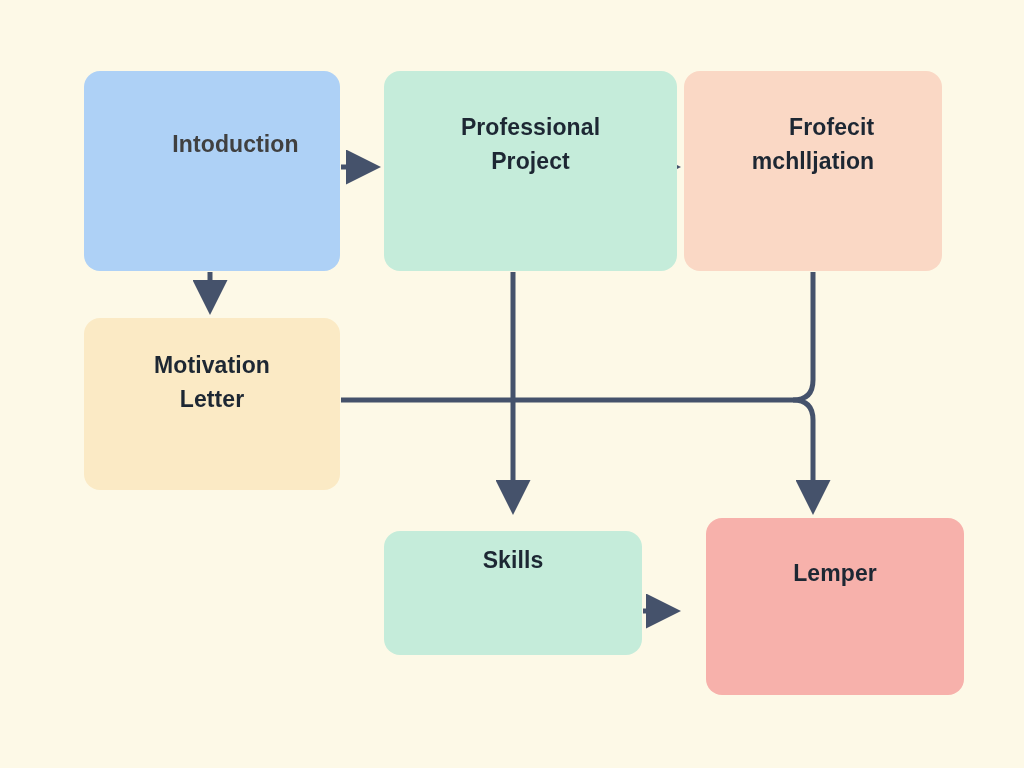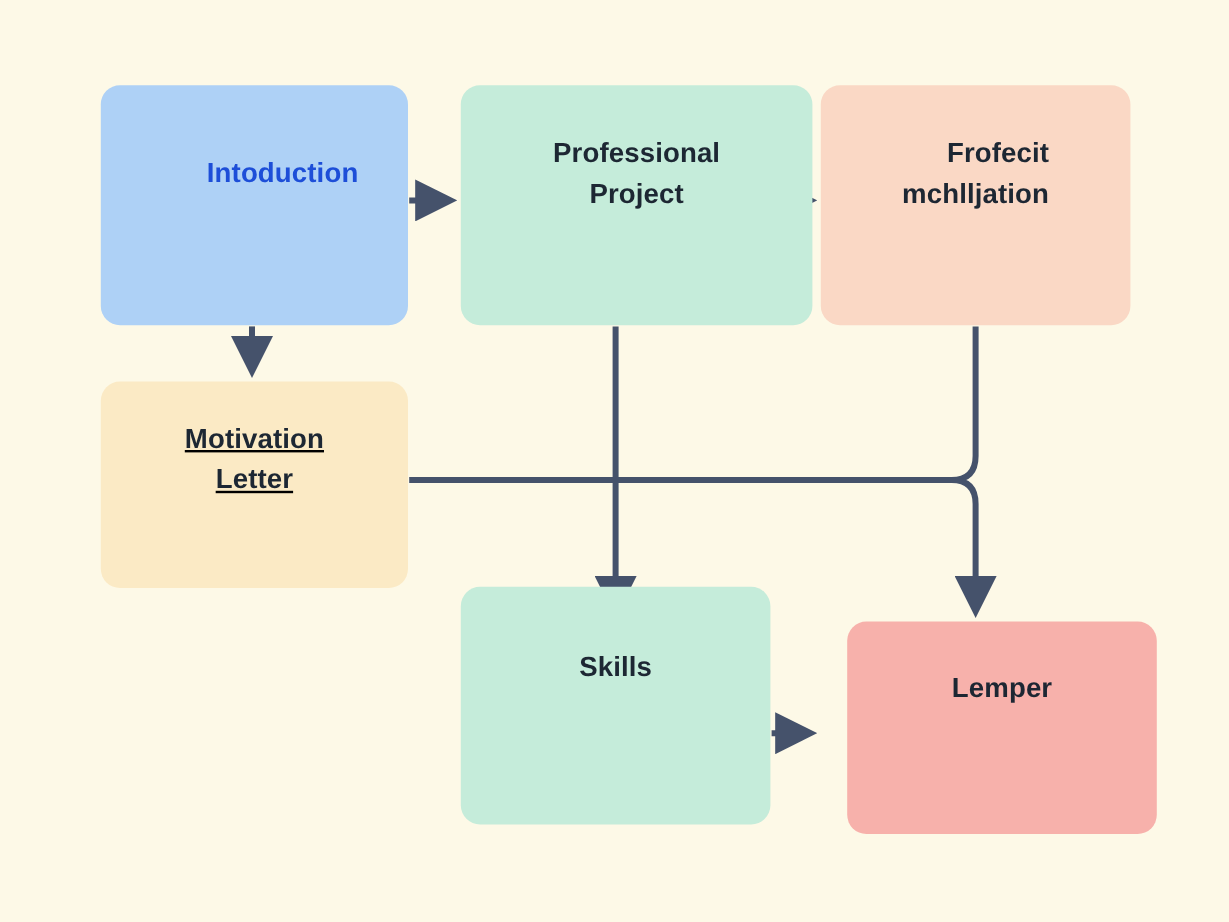--- a/index.html
+++ b/index.html
@@ -44,21 +44,21 @@
     font-weight: bold;
     line-height: 1.48;
     color: #1d2733;
     letter-spacing: 0.1px;
     white-space: pre-line;
   }
   
   #node-introduction      { left: 84px;  top: 71px;  width: 256px; height: 200px; }
   #node-professional      { left: 384px; top: 71px;  width: 258px; height: 200px; }
   #node-frofecit          { left: 684px; top: 71px;  width: 258px; height: 200px; }
-  #node-motivation        { left: 84px;  top: 318px; width: 256px; height: 172px; text-decoration: underline; }
+  #node-motivation        { left: 84px;  top: 318px; width: 256px; height: 172px; }
   #node-skills            { left: 384px; top: 518px; width: 258px; height: 177px; }
   #node-lemper            { left: 684px; top: 518px; width: 258px; height: 177px; }
 
   
   #node-introduction  .node-label,
   #node-professional  .node-label,
   #node-frofecit      .node-label { transform: translateY(-27px); }
   #node-motivation    .node-label { transform: translateY(-22px); }
   #node-skills        .node-label,
   #node-lemper        .node-label { transform: translateY(-33px); }
@@ -87,39 +87,39 @@
 
       <path d="M813,272 L813,380 Q813,400 793,400"></path>
 
       <path d="M341,400 L793,400 Q813,400 813,420 L813,508" marker-end="url(#arrowhead)"></path>
 
       <path d="M643,611 L674,611" marker-end="url(#arrowhead)"></path>
     </g>
   </svg>
 
   <div class="node" id="node-introduction" style="background: rgb(174, 209, 246); left: 84px; top: 71px; width: 256px; height: 200px;">
-    <span class="node-label" style="color: #1d4ed8; margin-left: 47px;">Intoduction</span>
+    <span class="node-label" style="color: #404040; margin-left: 47px;">Intoduction</span>
   </div>
 
   <div class="node" id="node-professional" style="background: rgb(197, 236, 218); left: 384px; top: 71px; width: 293px; height: 200px;">
     <span class="node-label" style="color: rgb(29, 39, 51);">Professional
 Project</span>
   </div>
 
   <div class="node" id="node-frofecit" style="background: rgb(250, 216, 197); left: 684px; top: 71px; width: 258px; height: 200px;">
     <span class="node-label" style="color: rgb(29, 39, 51); text-align: right;">Frofecit
 mchlljation</span>
   </div>
 
   <div class="node" id="node-motivation" style="background: rgb(251, 234, 197); left: 84px; top: 318px; width: 256px; height: 172px;">
     <span class="node-label" style="color: rgb(29, 39, 51);">Motivation
 Letter</span>
   </div>
 
-  <div class="node" id="node-skills" style="background: rgb(197, 236, 218); left: 384px; top: 489px; width: 258px; height: 198px;">
+  <div class="node" id="node-skills" style="background: rgb(197, 236, 218); left: 384px; top: 531px; width: 258px; height: 124px;">
     <span class="node-label" style="color: rgb(29, 39, 51);">Skills</span>
   </div>
 
   <div class="node" id="node-lemper" style="background: rgb(247, 177, 171); left: 684px; top: 518px; width: 258px; height: 177px; margin-left: 22px;">
     <span class="node-label" style="color: rgb(29, 39, 51);">Lemper</span>
   </div>
 
 </div>
 
 </body></html>

